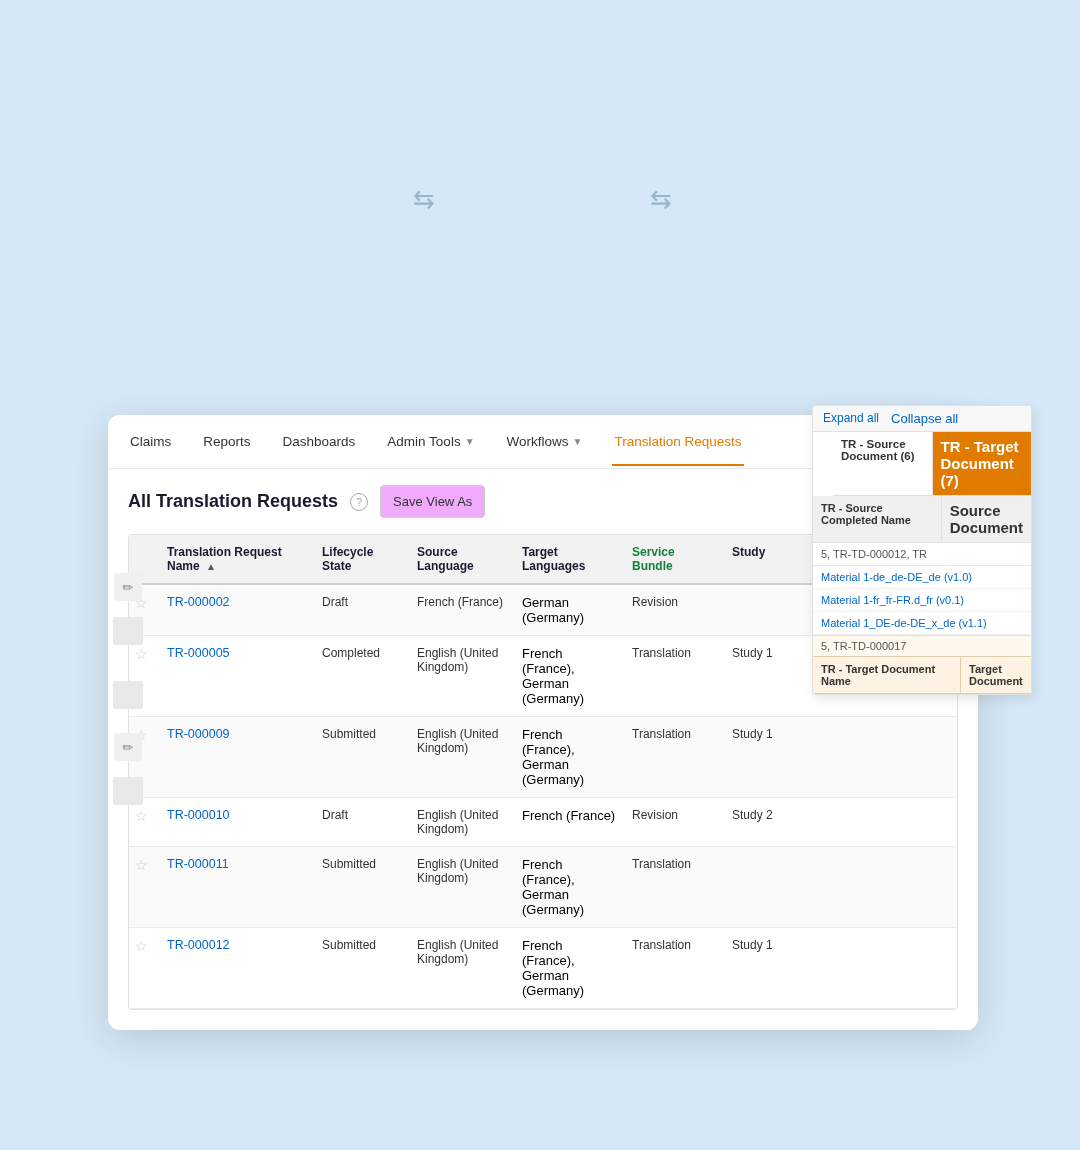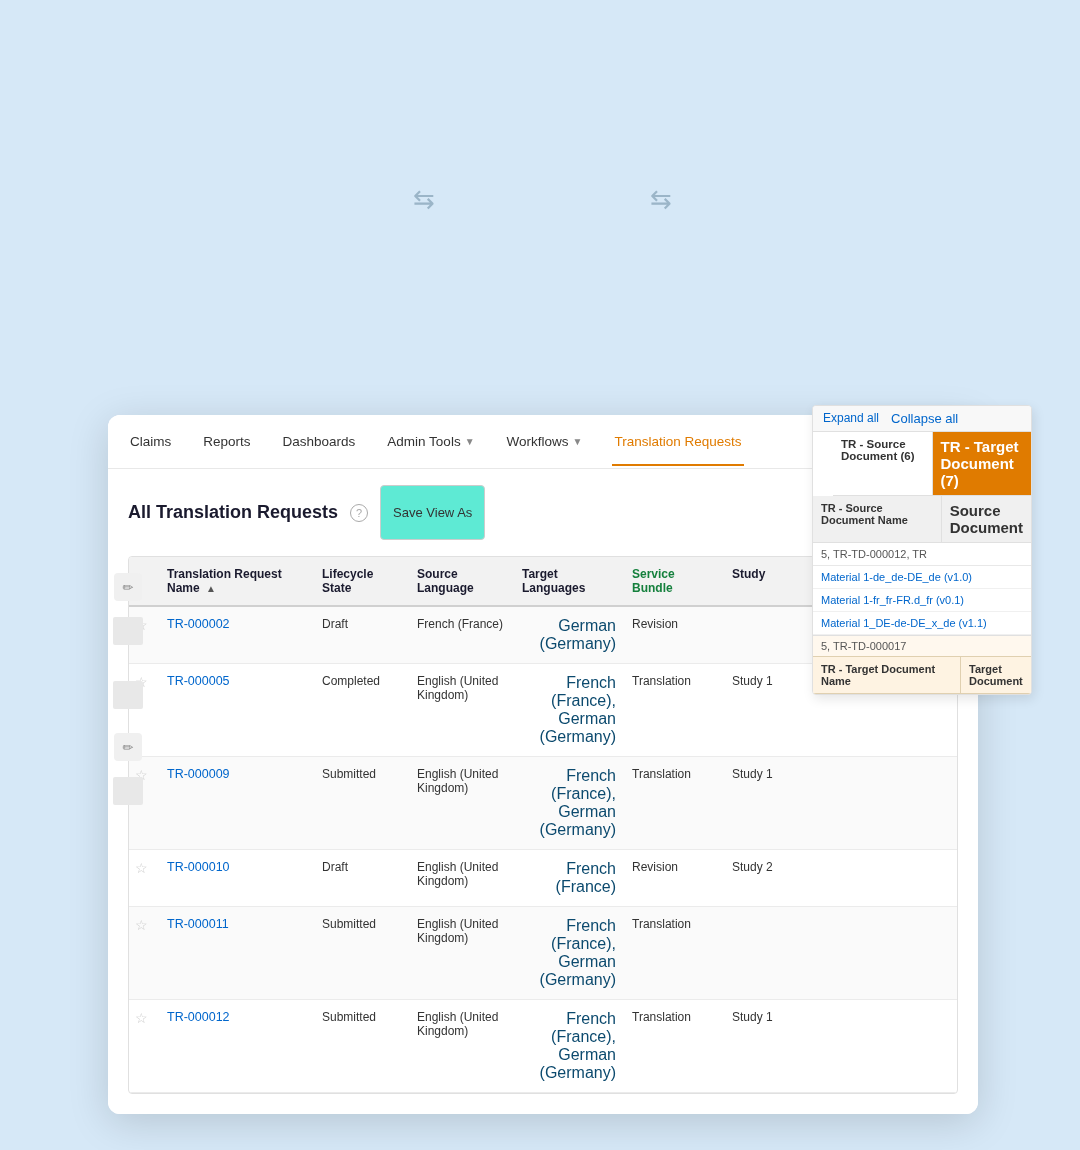--- a/index.html
+++ b/index.html
@@ -118,24 +118,24 @@
       border: 1.5px solid #aaa;
       display: flex;
       align-items: center;
       justify-content: center;
       font-size: 11px;
       color: #aaa;
       cursor: pointer;
     }
 
     .save-view-btn {
-      background: #5eead4;
+      background: #f0abfc;
       border: 1px solid #ccc;
       border-radius: 4px;
-      padding: 19px 12px;
+      padding: 8px 12px;
       font-size: 13px;
       color: #333;
       cursor: pointer;
     }
 
     
     .table-wrapper {
       border: 1px solid #e0e0e0;
       border-radius: 4px;
       overflow: hidden;
@@ -163,21 +163,21 @@
       border-bottom: 1px solid #ebebeb;
       align-items: flex-start;
     }
 
     .table-row:nth-child(even) { background: #fafafa; }
 
     .cell-star { flex: 0 0 30px; padding: 10px 6px; color: #ccc; font-size: 14px; cursor: pointer; }
     .cell-name { flex: 0 0 155px; padding: 10px 8px; font-size: 12.5px; color: #0066cc; cursor: pointer; }
     .cell-lifecycle { flex: 0 0 95px; padding: 10px 8px; font-size: 12px; color: #333; }
     .cell-source { flex: 0 0 105px; padding: 10px 8px; font-size: 12px; color: #333; }
-    .cell-target { flex: 0 0 110px; padding: 10px 8px; font-size: 16px; color: #0c4a6e; text-align: right; }
+    .cell-target { flex: 0 0 110px; padding: 10px 8px; font-size: 13px; color: #000000; }
     .cell-service { flex: 0 0 100px; padding: 10px 8px; font-size: 12px; color: #333; }
     .cell-study { flex: 0 0 70px; padding: 10px 8px; font-size: 12px; color: #333; }
 
     .sidebar-icon {
       width: 28px;
       height: 28px;
       border-radius: 4px;
       background: #f0f0f0;
       display: flex;
       align-items: center;
@@ -363,21 +363,21 @@
     <span style="font-size:12px;color:#0066cc;cursor:pointer;">Expand all</span>
     <span style="font-size:13px;color:#0066cc;cursor:pointer;">Collapse all</span>
   </div>
 
   <div style="display:flex;border-bottom:1px solid #e0e0e0;margin-left:20px;">
     <div style="flex:1;padding:6px 8px;font-size:11.5px;font-weight:600;color:#333;border-right:1px solid #e0e0e0;">TR - Source Document (6)</div>
     <div style="flex:1;padding:6px 8px;font-size:15px;font-weight:600;color:#fff;background:#e07b00;">TR - Target Document (7)</div>
   </div>
 
   <div style="display:flex;border-bottom:1px solid #e0e0e0;">
-    <div style="flex:1;padding:6px 8px;font-size:11px;font-weight:600;color:#333;border-right:1px solid #e0e0e0;background:#f0f0f0;">TR - Source Document Name</div>
+    <div style="flex:1;padding:6px 8px;font-size:11px;font-weight:600;color:#333;border-right:1px solid #e0e0e0;background:#f0f0f0;">TR - Source Completed Name</div>
     <div style="flex:0 0 70px;padding:6px 8px;font-size:15px;font-weight:600;color:#333;background:#f0f0f0;">Source Document</div>
   </div>
 
   <div style="padding:5px 8px;font-size:11px;color:#555;border-bottom:1px solid #e8e8e8;background:#fff;">5, TR-TD-000012, TR</div>
 
   <div style="border-bottom:1px solid #e0e0e0;">
     <div style="padding:5px 8px;font-size:11px;color:#0066cc;cursor:pointer;border-bottom:1px solid #f0f0f0;">Material 1-de_de-DE_de (v1.0)</div>
     <div style="padding:5px 8px;font-size:11px;color:#0066cc;cursor:pointer;border-bottom:1px solid #f0f0f0;">Material 1-fr_fr-FR.d_fr (v0.1)</div>
     <div style="padding:5px 8px;font-size:11px;color:#0066cc;cursor:pointer;border-bottom:1px solid #f0f0f0;">Material 1_DE-de-DE_x_de (v1.1)</div>
   </div>

